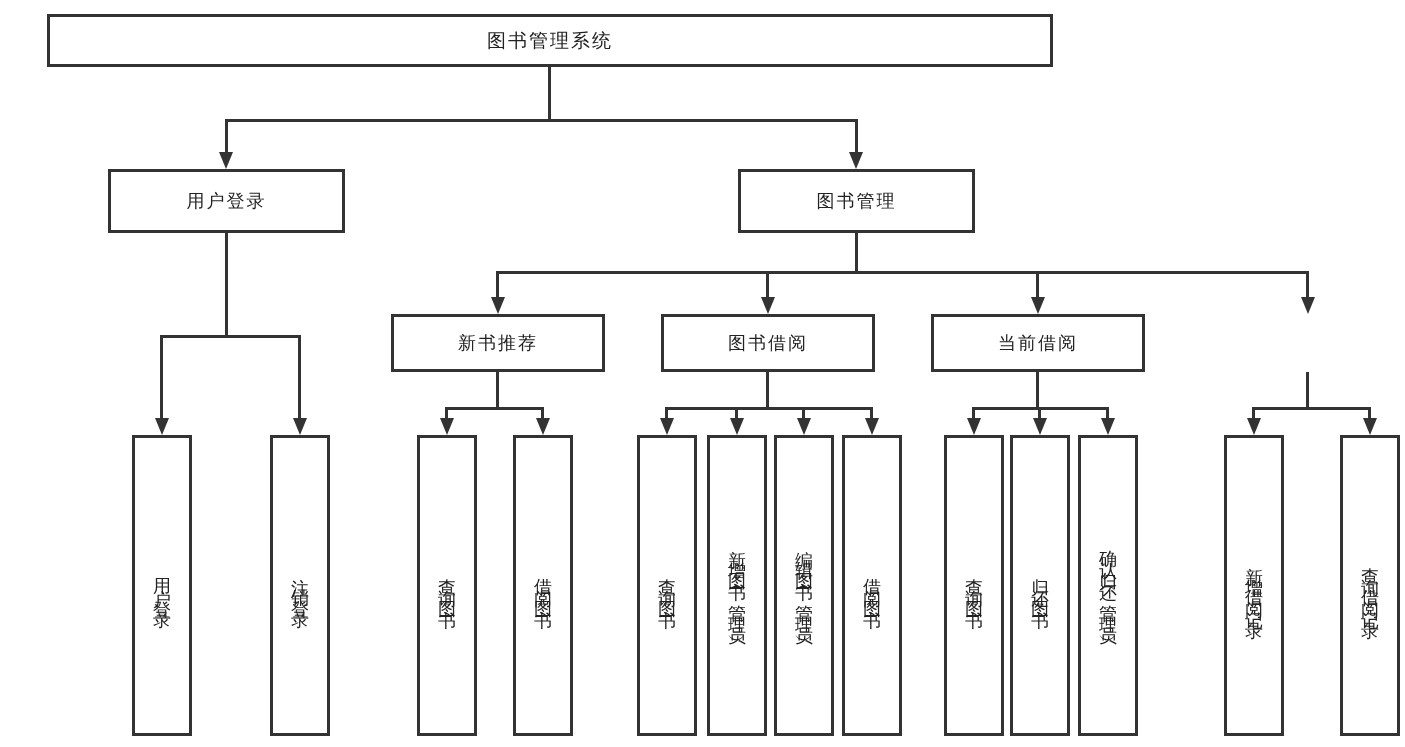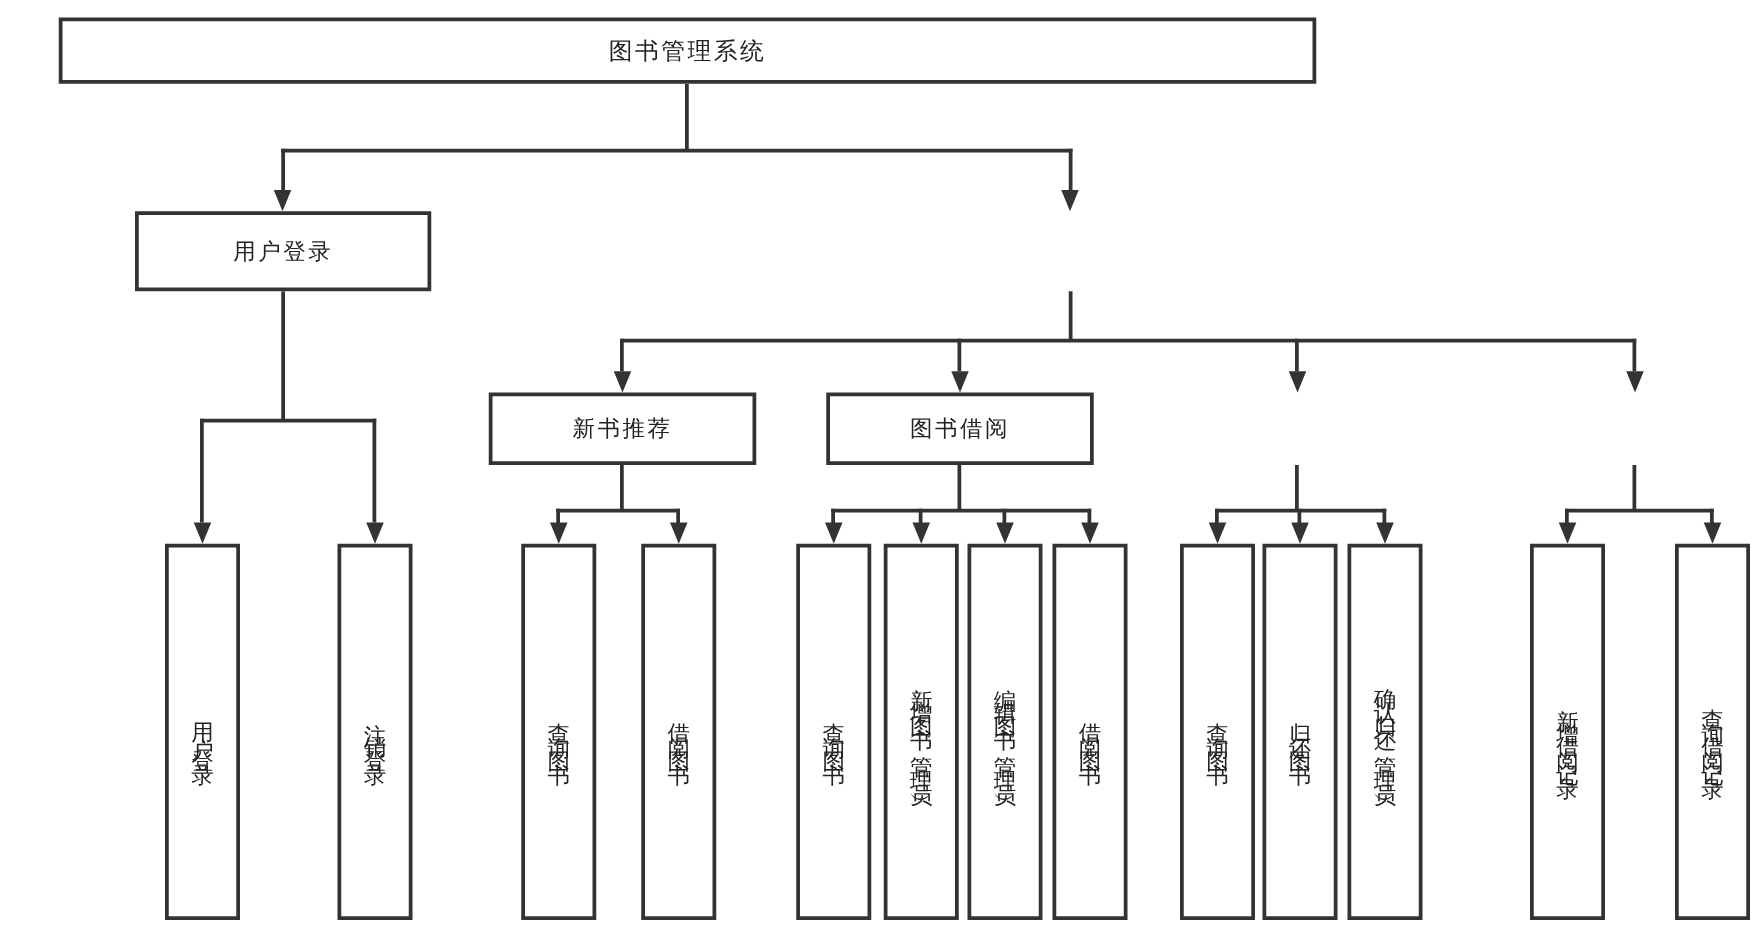--- a/index.html
+++ b/index.html
@@ -67,26 +67,32 @@
 
 <div class="canvas">
 
   <div class="box hnode" style="left:19px;top:14px;width:1006px;height:53px">
     <span class="hlabel">图书管理系统</span>
   </div>
 
   <div class="box hnode-l2" style="left:80px;top:169px;width:237px;height:64px">
     <span class="hlabel">用户登录</span>
   </div>
+  <div class="box hnode-l2" style="left:710px;top:169px;width:237px;height:64px">
+    <span class="hlabel">图书管理</span>
+  </div>
 
   <div class="box hnode-l3" style="left:363px;top:314px;width:214px;height:58px">
     <span class="hlabel">新书推荐</span>
   </div>
   <div class="box hnode-l3" style="left:633px;top:314px;width:214px;height:58px">
     <span class="hlabel">图书借阅</span>
+  </div>
+  <div class="box hnode-l3" style="left:903px;top:314px;width:214px;height:58px">
+    <span class="hlabel">当前借阅</span>
   </div>
 
   <div class="box vnode" style="left:104px">
     <span class="vlabel">用户登录</span>
   </div>
   <div class="box vnode" style="left:242px">
     <span class="vlabel">注销登录</span>
   </div>
 
   <div class="box vnode" style="left:389px">

